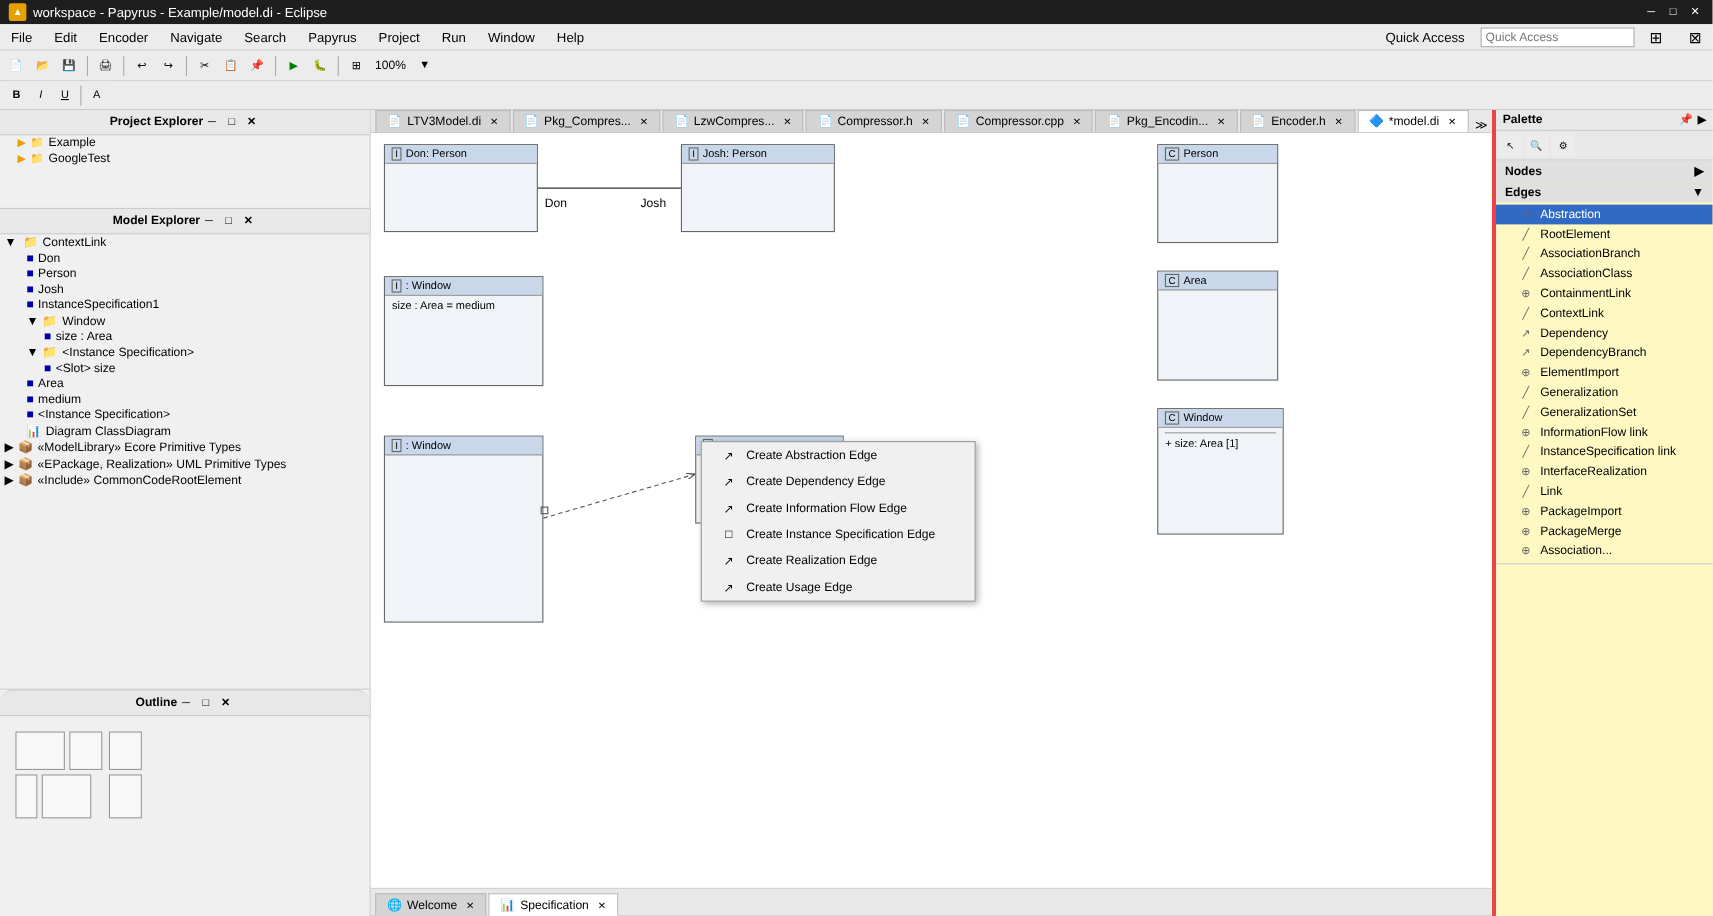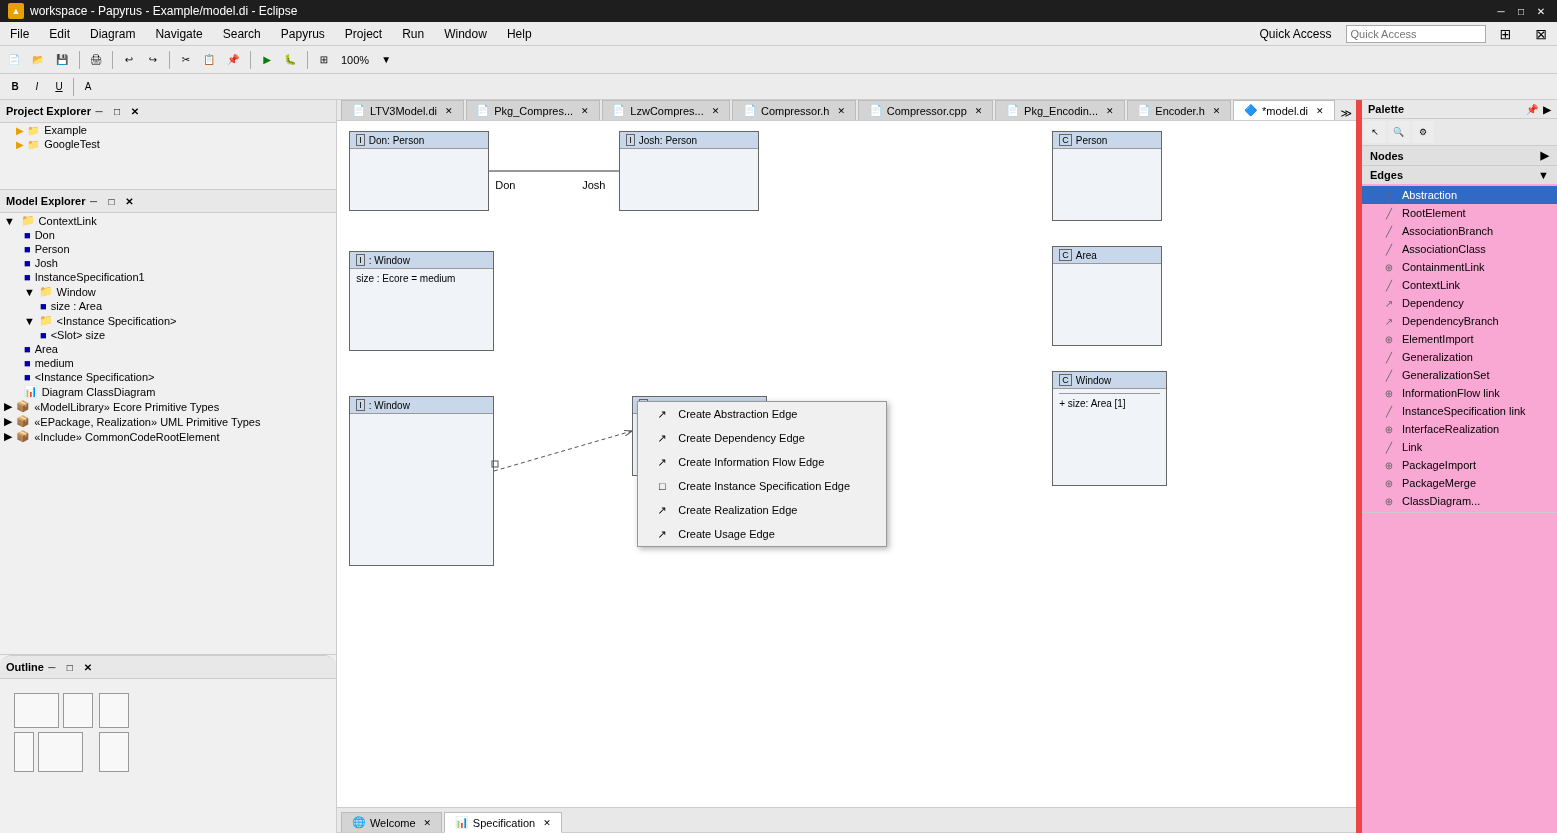--- a/index.html
+++ b/index.html
@@ -21,35 +21,35 @@
     .quick-access input { height: 18px; width: 140px; border: 1px solid #aaa; padding: 1px 4px; font-size: 11px; }
 
     
     #toolbar2 { background: #ececec; height: 26px; display: flex; align-items: center; border-bottom: 1px solid #ccc; padding: 0 4px; }
 
     
     #main { display: flex; height: calc(833px - 22px - 24px - 28px - 26px); }
 
     
     #left-panel { width: 370px; display: flex; flex-direction: column; border-right: 1px solid #ccc; }
-    .panel-header { background: #e8e8e8; border-bottom: 1px solid #ccc; padding: 3px 6px; font-size: 11px; font-weight: bold; display: flex; align-items: center; justify-content: flex-start; }
+    .panel-header { background: #e8e8e8; border-bottom: 1px solid #ccc; padding: 3px 6px; font-size: 11px; font-weight: bold; display: flex; align-items: center; justify-content: center; }
     .panel-controls { display: flex; gap: 2px; }
     .panel-ctrl-btn { width: 16px; height: 16px; font-size: 10px; cursor: pointer; display: flex; align-items: center; justify-content: center; }
 
     
     #project-explorer { height: 90px; border-bottom: 1px solid #ccc; overflow: auto; }
     .tree-item { padding: 1px 0 1px 16px; cursor: pointer; display: flex; align-items: center; gap: 4px; }
     .tree-item .icon { font-size: 10px; }
     .folder-icon { color: #e8a000; }
 
     
     #model-explorer { flex: 1; overflow: auto; border-bottom: 1px solid #ccc; }
 
     
-    #outline { height: 178px; border-top: 1px solid #ccc; overflow: hidden; border-radius: 12px; }
+    #outline { height: 206px; border-top: 1px solid #ccc; overflow: hidden; border-radius: 12px; }
     #outline-canvas { display: flex; gap: 8px; padding: 8px; flex-wrap: wrap; }
     .outline-thumb { width: 60px; height: 50px; border: 1px solid #999; background: #f8f8f8; }
 
     
     #center-panel { flex: 1; display: flex; flex-direction: column; }
     .tab { padding: 3px 10px; border: 1px solid #bbb; border-bottom: none; background: #d4d4d4; cursor: pointer; font-size: 11px; display: flex; align-items: center; gap: 4px; margin-right: 2px; }
     .tab.active { background: #fff; border-bottom: 1px solid #fff; margin-bottom: -1px; }
     #diagram-area { flex: 1; background: #fff; position: relative; overflow: hidden; }
 
     
@@ -57,21 +57,21 @@
     .node-header { background: #c8d8ea; border-bottom: 1px solid #999; padding: 2px 6px; font-size: 10px; display: flex; align-items: center; gap: 4px; }
     .node-body { padding: 4px 6px; font-size: 10px; min-height: 30px; }
     .node-label { position: absolute; font-size: 11px; }
 
     
     #context-menu { position: absolute; background: #f0f0f0; border: 1px solid #999; box-shadow: 2px 2px 6px rgba(0,0,0,0.3); z-index: 100; }
     .ctx-item { padding: 4px 16px; cursor: pointer; display: flex; align-items: center; gap: 8px; font-size: 11px; }
     .ctx-icon { width: 16px; height: 16px; display: flex; align-items: center; justify-content: center; }
 
     
-    #right-panel { width: 220px; border-left: 6px solid #ef4444; display: flex; flex-direction: column; background: #f9a8d4; }
+    #right-panel { width: 220px; border-left: 4px solid #ef4444; display: flex; flex-direction: column; background: #fef9c3; }
     #palette-header { background: #e8e8e8; border-bottom: 1px solid #ccc; padding: 3px 6px; font-weight: bold; display: flex; align-items: center; justify-content: space-between; }
     #palette-content { flex: 1; overflow: auto; }
     .palette-section { border-bottom: 1px solid #ccc; }
     .palette-section-header { background: #e0e0e0; padding: 3px 8px; cursor: pointer; font-size: 11px; font-weight: bold; display: flex; align-items: center; justify-content: space-between; }
     .palette-items { padding: 2px 0; }
     .palette-item { padding: 2px 8px 2px 20px; cursor: pointer; font-size: 11px; display: flex; align-items: center; gap: 6px; }
     .palette-item.selected { background: #316ac5; color: #fff; }
     .pi-icon { width: 14px; height: 14px; display: flex; align-items: center; justify-content: center; font-size: 10px; }
   </style>
 </head>
@@ -83,21 +83,21 @@
   <div style="margin-left:auto; display:flex; gap:4px;">
     <span class="panel-ctrl-btn">─</span>
     <span class="panel-ctrl-btn">□</span>
     <span class="panel-ctrl-btn">✕</span>
   </div>
 </div>
 
 <div id="menubar">
   <span>File</span>
   <span>Edit</span>
-  <span>Diagram</span>
+  <span>Encoder</span>
   <span>Navigate</span>
   <span>Search</span>
   <span>Papyrus</span>
   <span>Project</span>
   <span>Run</span>
   <span>Window</span>
   <span>Help</span>
   <div class="quick-access">
     <span>Quick Access</span>
     <input type="text" placeholder="Quick Access" style="">
@@ -353,21 +353,21 @@
             <span>Person</span>
           </div>
           <div class="node-body" style="min-height:50px;"></div>
         </div>
 
         <div class="diagram-node" style="left:12px; top:130px; width:145px; height:100px;">
           <div class="node-header">
             <span style="border:1px solid #666;padding:0 2px;font-size:9px;">I</span>
             <span>: Window</span>
           </div>
-          <div class="node-body">size : Ecore = medium</div>
+          <div class="node-body">size : Area = medium</div>
         </div>
 
         <div class="diagram-node" style="left:715px; top:125px; width:110px; height:100px;">
           <div class="node-header">
             <span style="border:1px solid #666;padding:0 2px;font-size:9px;">C</span>
             <span>Area</span>
           </div>
           <div class="node-body" style="min-height:60px;"></div>
         </div>
 
@@ -550,19 +550,19 @@
           <div class="palette-item">
             <span class="pi-icon" style="color:#666;">⊕</span>
             <span>PackageImport</span>
           </div>
           <div class="palette-item">
             <span class="pi-icon" style="color:#666;">⊕</span>
             <span>PackageMerge</span>
           </div>
           <div class="palette-item">
             <span class="pi-icon" style="color:#666;">⊕</span>
-            <span>ClassDiagram...</span>
+            <span>Association...</span>
           </div>
         </div>
       </div>
     </div>
   </div>
 </div>
 
 </body></html>

